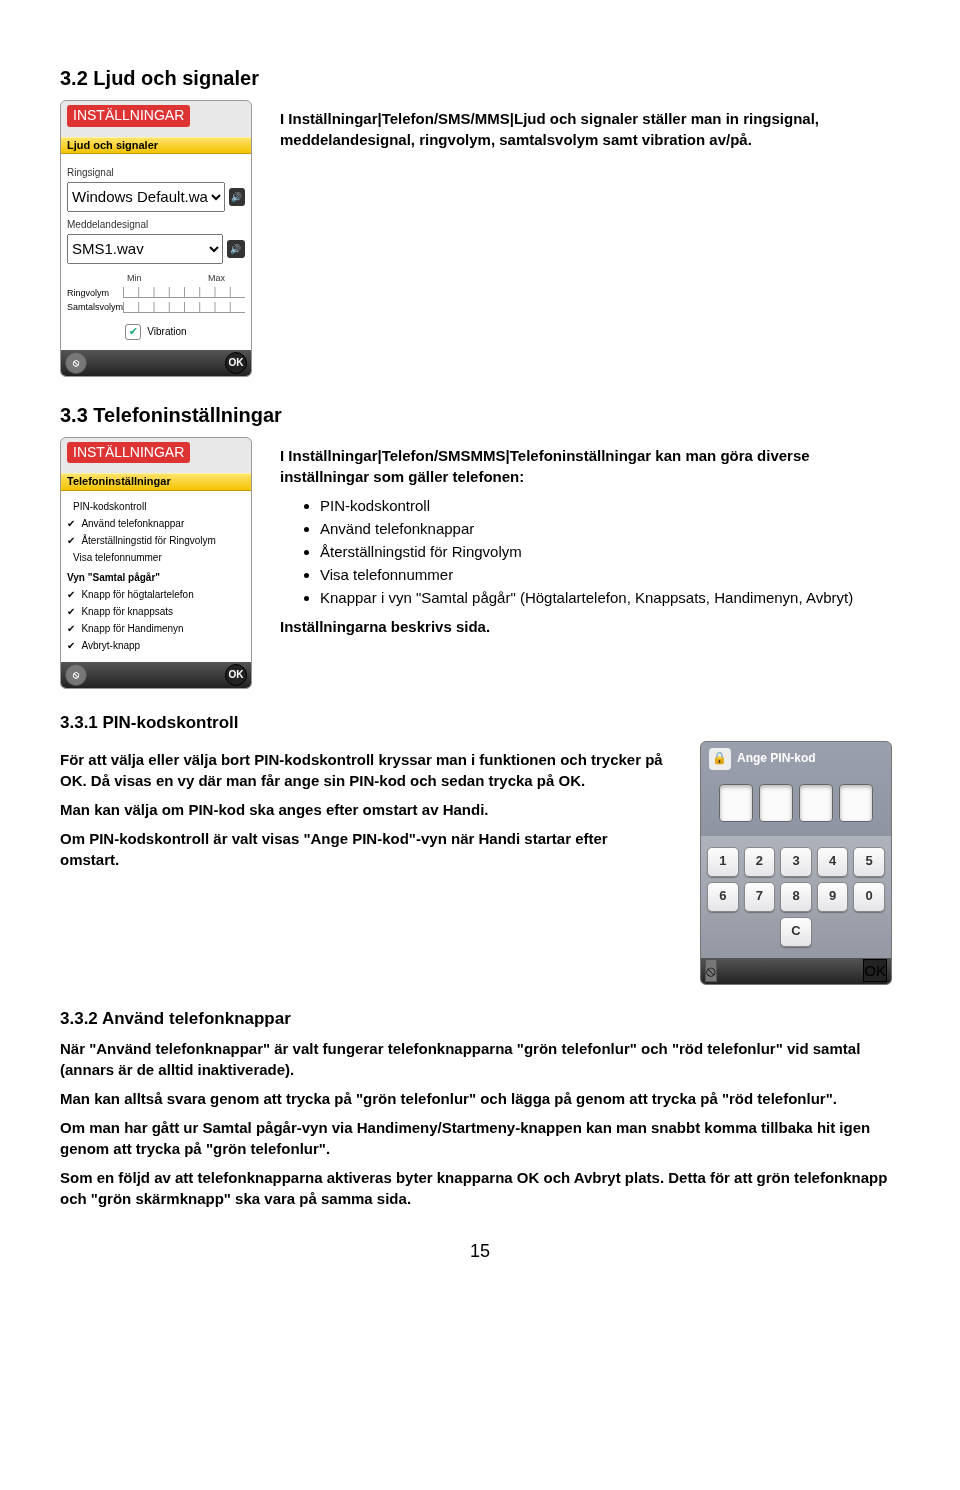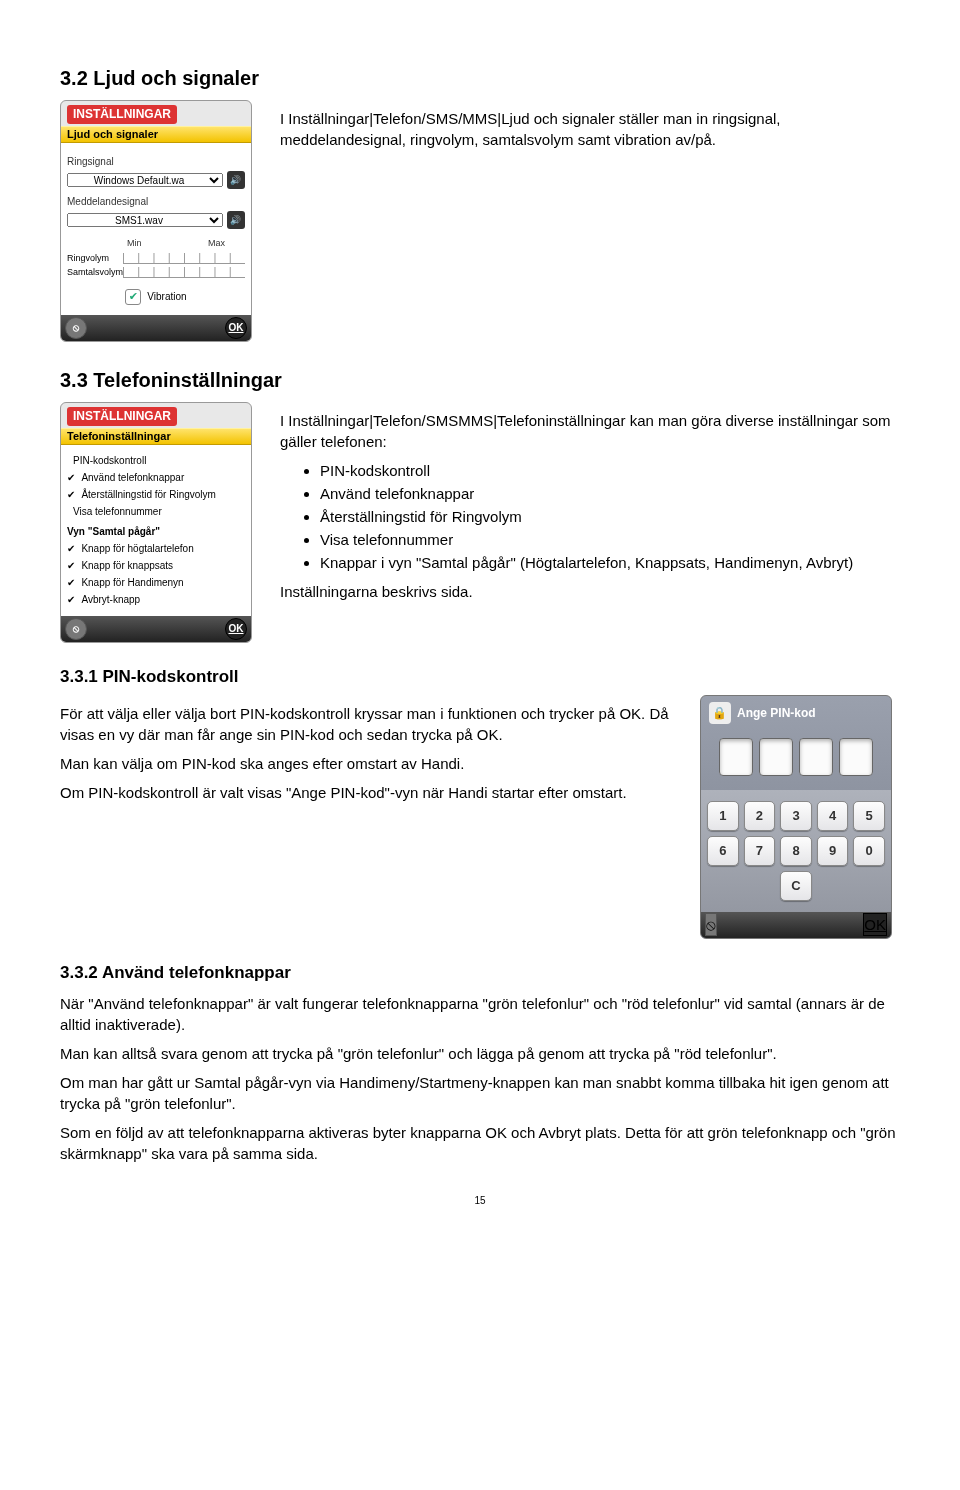--- a/index.html
+++ b/index.html
@@ -21,20 +21,21 @@
   }
   h3 {
     font-family: Arial, sans-serif;
     font-size: 17px;
     font-weight: bold;
     color: #000;
     margin: 22px 0 6px 0;
   }
   p {
     margin: 8px 0;
+    font-weight: bold;
   }
   ul.bullets {
     list-style: disc;
     margin: 8px 0 8px 20px;
     padding-left: 0;
   }
   ul.bullets li {
     margin: 2px 0 2px 20px;
   }
   .row {
@@ -55,25 +56,25 @@
     background: #e8e8e8;
     border: 1px solid #999;
     border-radius: 6px;
     overflow: hidden;
     font-size: 10px;
   }
   .phone .badge {
     display: inline-block;
     background: #d33;
     color: #fff;
-    font-size: 12px;
-    font-weight: bold;
+    font-size: 14px;
+    font-weight: normal;
     padding: 1px 6px;
     border-radius: 3px;
-    margin: 4px 0 2px 6px;
+    margin: 4px 0 10px 6px;
   }
   .phone .titlebar {
     background: linear-gradient(#ffe36a, #f3c300);
     border-top: 1px solid #fff2a0;
     border-bottom: 1px solid #c39b00;
     padding: 0 6px;
     font-weight: bold;
     font-size: 11px;
   }
   .phone .body {
@@ -86,23 +87,22 @@
     margin-top: 6px;
     margin-bottom: 2px;
   }
   .phone .dropdown {
     display: flex;
     align-items: center;
     gap: 4px;
   }
   .phone select {
     flex: 1;
-    font-size: 10px;
-    height: 14px;
-    text-align: center;
+    font-size: 15px;
+    height: 30px;
   }
   .phone .speaker {
     width: 18px;
     height: 18px;
     background: #333;
     border-radius: 3px;
     display: inline-flex;
     align-items: center;
     justify-content: center;
     color: #fff;
@@ -168,21 +168,21 @@
     height: 20px;
     border-radius: 50%;
     display: inline-flex;
     align-items: center;
     justify-content: center;
     color: #fff;
     font-size: 10px;
     font-weight: bold;
   }
   .cancel-btn { background: #777; border: 1px solid #555; }
-  .ok-btn { background: #222; border: 1px solid #000; text-decoration: underline; }
+  .ok-btn { background: #222; border: 1px solid #000; }
 
   .phone .listitem {
     display: flex;
     align-items: center;
     gap: 6px;
     font-size: 10px;
     margin: 3px 0;
   }
   .phone .subhead {
     font-size: 10px;
@@ -255,21 +255,21 @@
     height: 26px;
     display: flex;
     justify-content: space-between;
     align-items: center;
     padding: 0 4px;
   }
 
   .page-num {
     text-align: center;
     margin-top: 30px;
-    font-size: 10px;
+    font-size: 18px;
   }
 
   
   .row331 {
     display: flex;
     gap: 30px;
     align-items: flex-start;
   }
   .row331 .txt { flex: 1; }
   .row331 .img { flex: 0 0 200px; }

